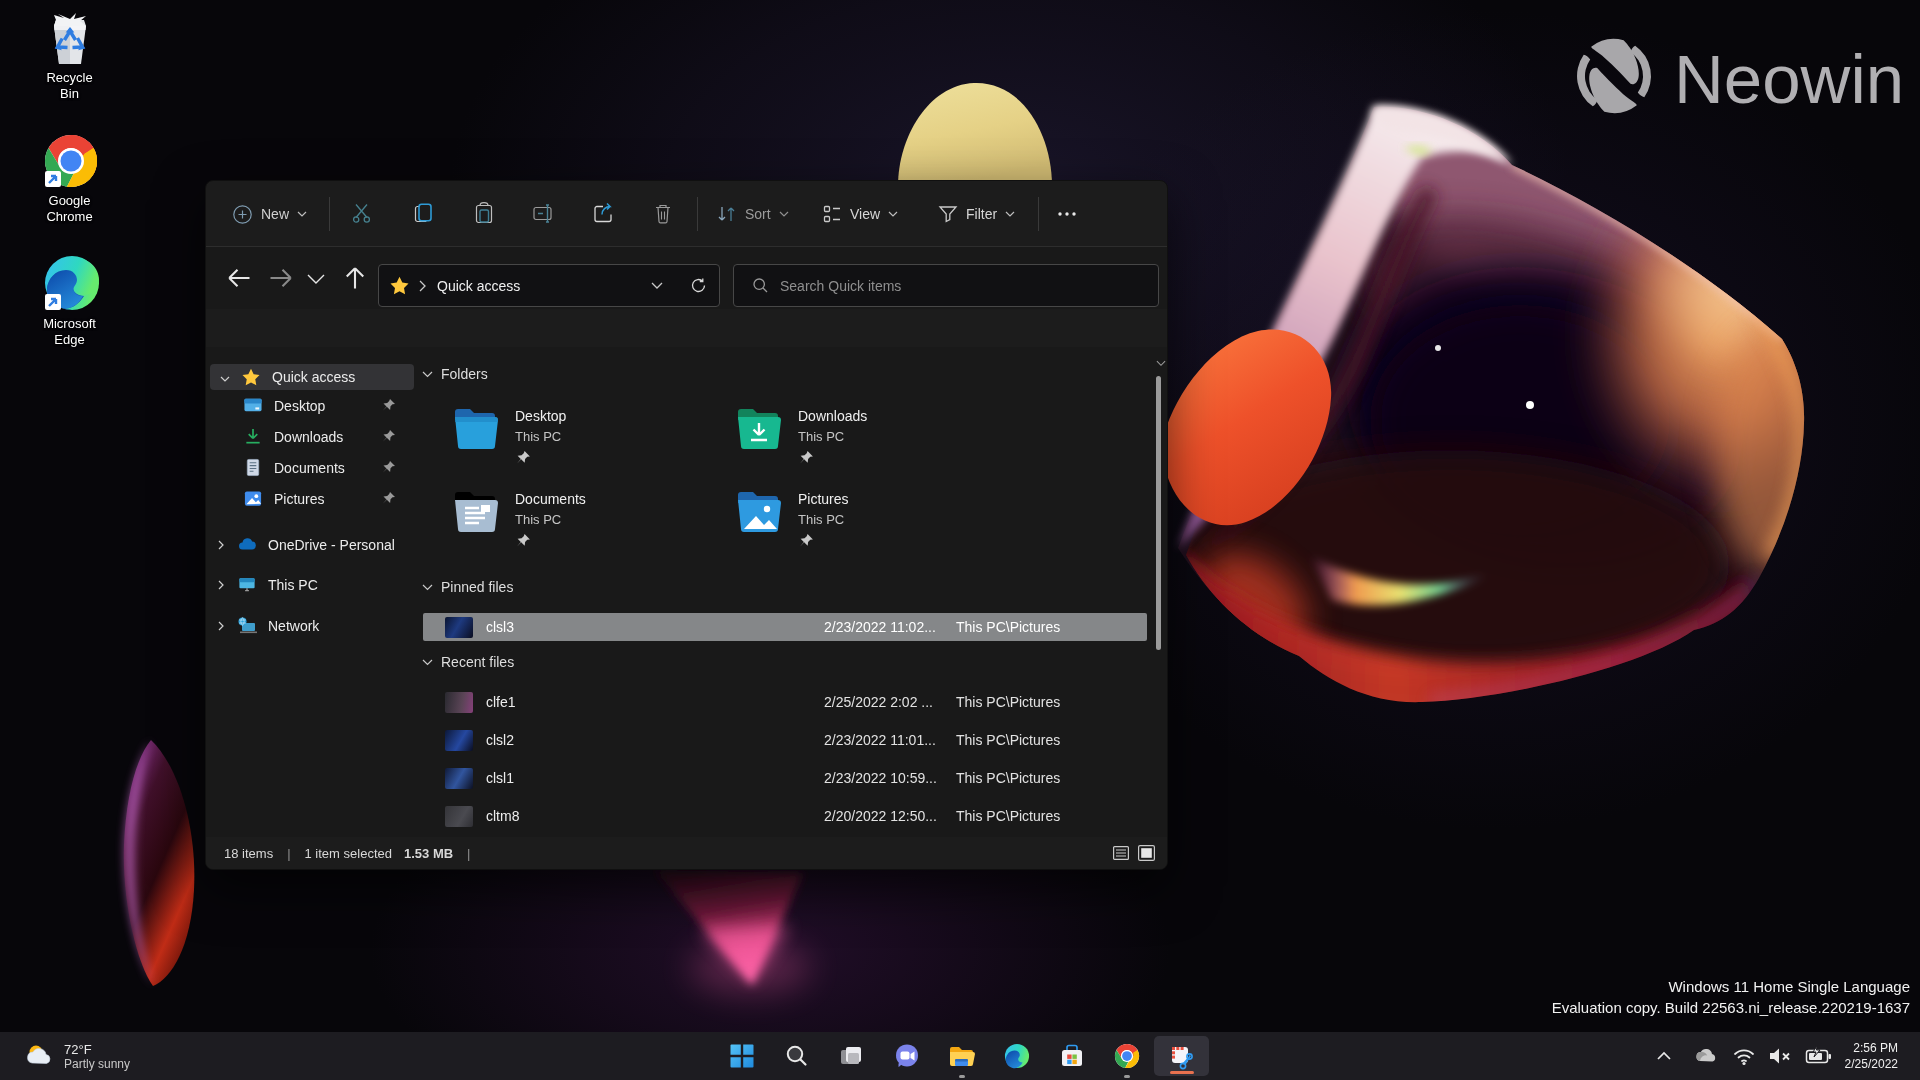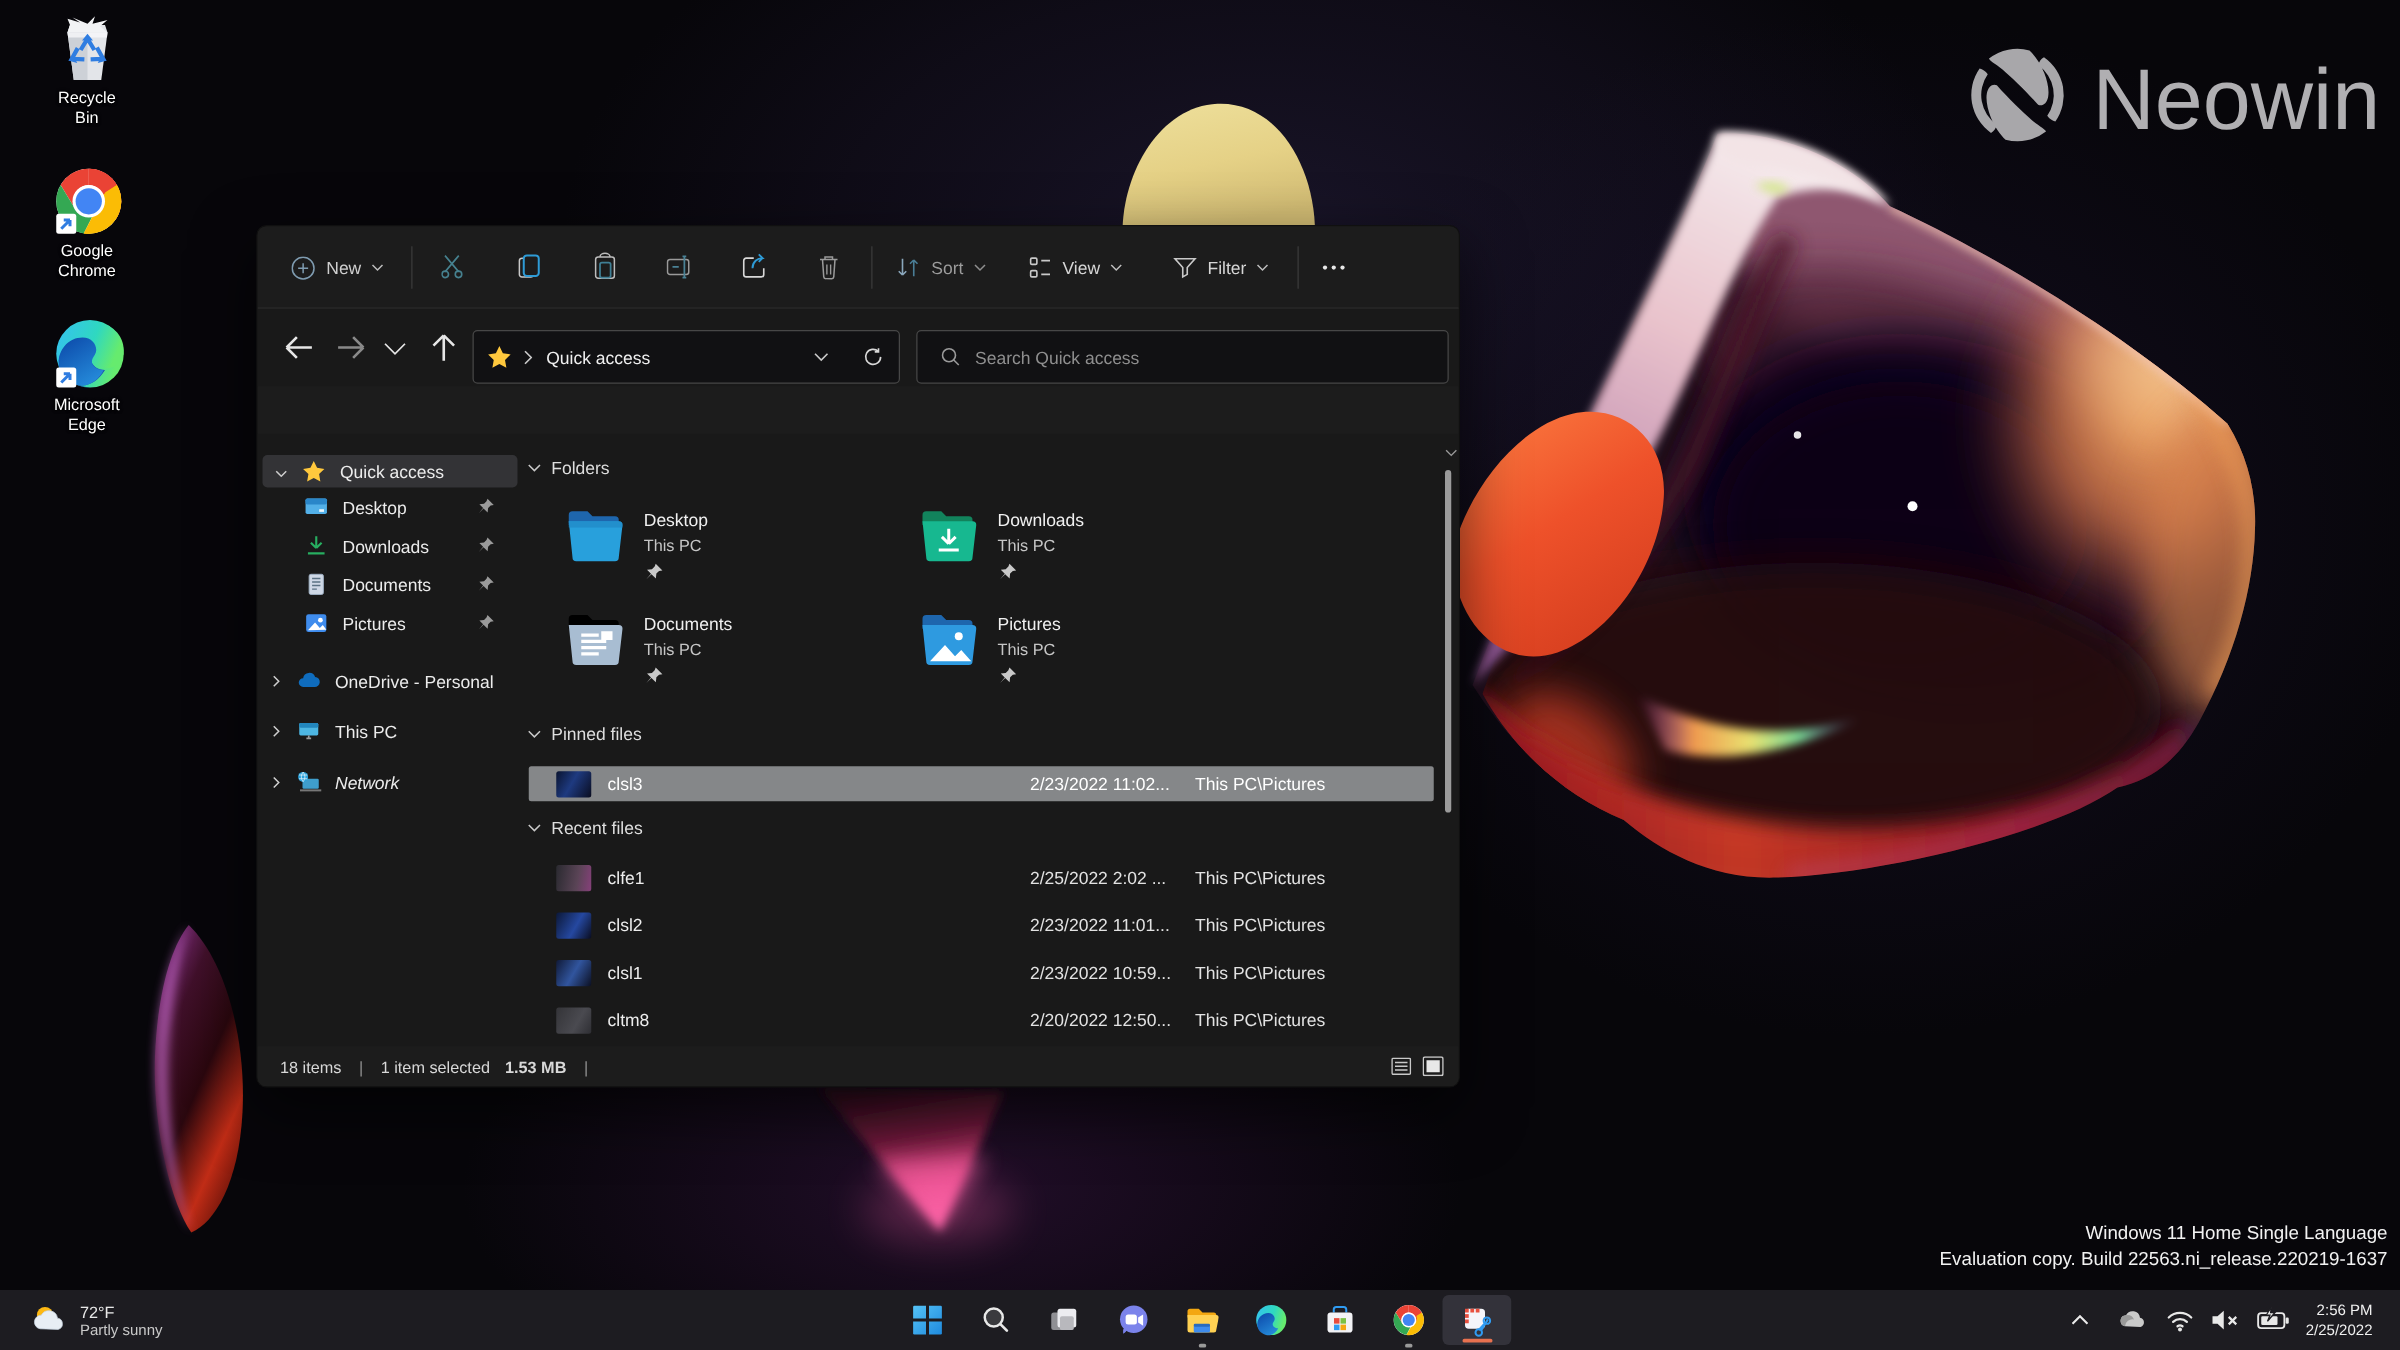--- a/index.html
+++ b/index.html
@@ -386,21 +386,21 @@
         </svg>
       <svg style="position:absolute; left:311px;" width="17" height="17" viewBox="0 0 17 17">
           <path d="M14.5,8.5 a6,6 0 1 1 -1.8,-4.3 M12.8,1.5 v3 h-3" stroke="#d8d8d8" stroke-width="1.3" fill="none"></path>
         </svg>
     </div>
     <div class="searchbox">
       <svg style="margin-left:19px;" width="15" height="15" viewBox="0 0 15 15">
           <circle cx="6.2" cy="6.2" r="5.2" fill="none" stroke="#9a9a9a" stroke-width="1.3"></circle>
           <path d="M10,10 l4,4" stroke="#9a9a9a" stroke-width="1.3"></path>
         </svg>
-      <span style="margin-left:12px;">Search Quick access</span>
+      <span style="margin-left:12px;">Search Quick items</span>
     </div>
   </div>
   <div class="winbody">
     <div class="nav">
       <div class="navrow" style="background:#333336; border-radius:4px; margin:0 4px; height:26px;">
         <span class="chev"><svg width="10" height="6" viewBox="0 0 10 6">
               <path d="M1,1 l4,4 l4,-4" stroke="#cfcfcf" stroke-width="1.2" fill="none"></path>
             </svg></span>
         <svg class="nico" width="18" height="18" viewBox="0 0 19 19">
             <path d="M9.5,0.8 l2.8,5.8 6.2,0.9 -4.5,4.4 1.1,6.3 -5.6,-3 -5.6,3 1.1,-6.3 -4.5,-4.4 6.2,-0.9 Z" fill="#ffc83d"></path>
@@ -463,21 +463,21 @@
         <span class="chev"><svg width="6" height="10" viewBox="0 0 6 10">
               <path d="M1,1 l4,4 l-4,4" stroke="#cfcfcf" stroke-width="1.2" fill="none"></path>
             </svg></span>
         <svg class="nico" width="19" height="19" viewBox="0 0 20 20">
             <rect x="2" y="3.5" width="16" height="10.5" rx="1.2" fill="#4db6e2"></rect>
             <rect x="2" y="3.5" width="16" height="4" rx="1.2" fill="#2286bd"></rect>
             <path d="M8,16.5 h4 M10,14 v2.5" stroke="#9a9a9a" stroke-width="1.4"></path>
           </svg>
         <span>This PC</span>
       </div>
-      <div class="navrow" style="margin-top:10px;font-style:italic;">
+      <div class="navrow" style="margin-top:10px;">
         <span class="chev"><svg width="6" height="10" viewBox="0 0 6 10">
               <path d="M1,1 l4,4 l-4,4" stroke="#cfcfcf" stroke-width="1.2" fill="none"></path>
             </svg></span>
         <svg class="nico" width="20" height="20" viewBox="0 0 20 20">
             <rect x="5" y="7" width="13" height="8" rx="1" fill="#3f9ecc"></rect>
             <rect x="3" y="15.5" width="17" height="1.6" fill="#777"></rect>
             <circle cx="5.5" cy="5.5" r="4" fill="#2aa2dc"></circle>
             <path d="M2.2,4 h6.6 M2.2,7 h6.6 M5.5,1.6 a6,6 0 0 1 0,7.8 M5.5,1.6 a6,6 0 0 0 0,7.8" stroke="#d0eaf8" stroke-width="0.7" fill="none"></path>
           </svg>
         <span>Network</span>

